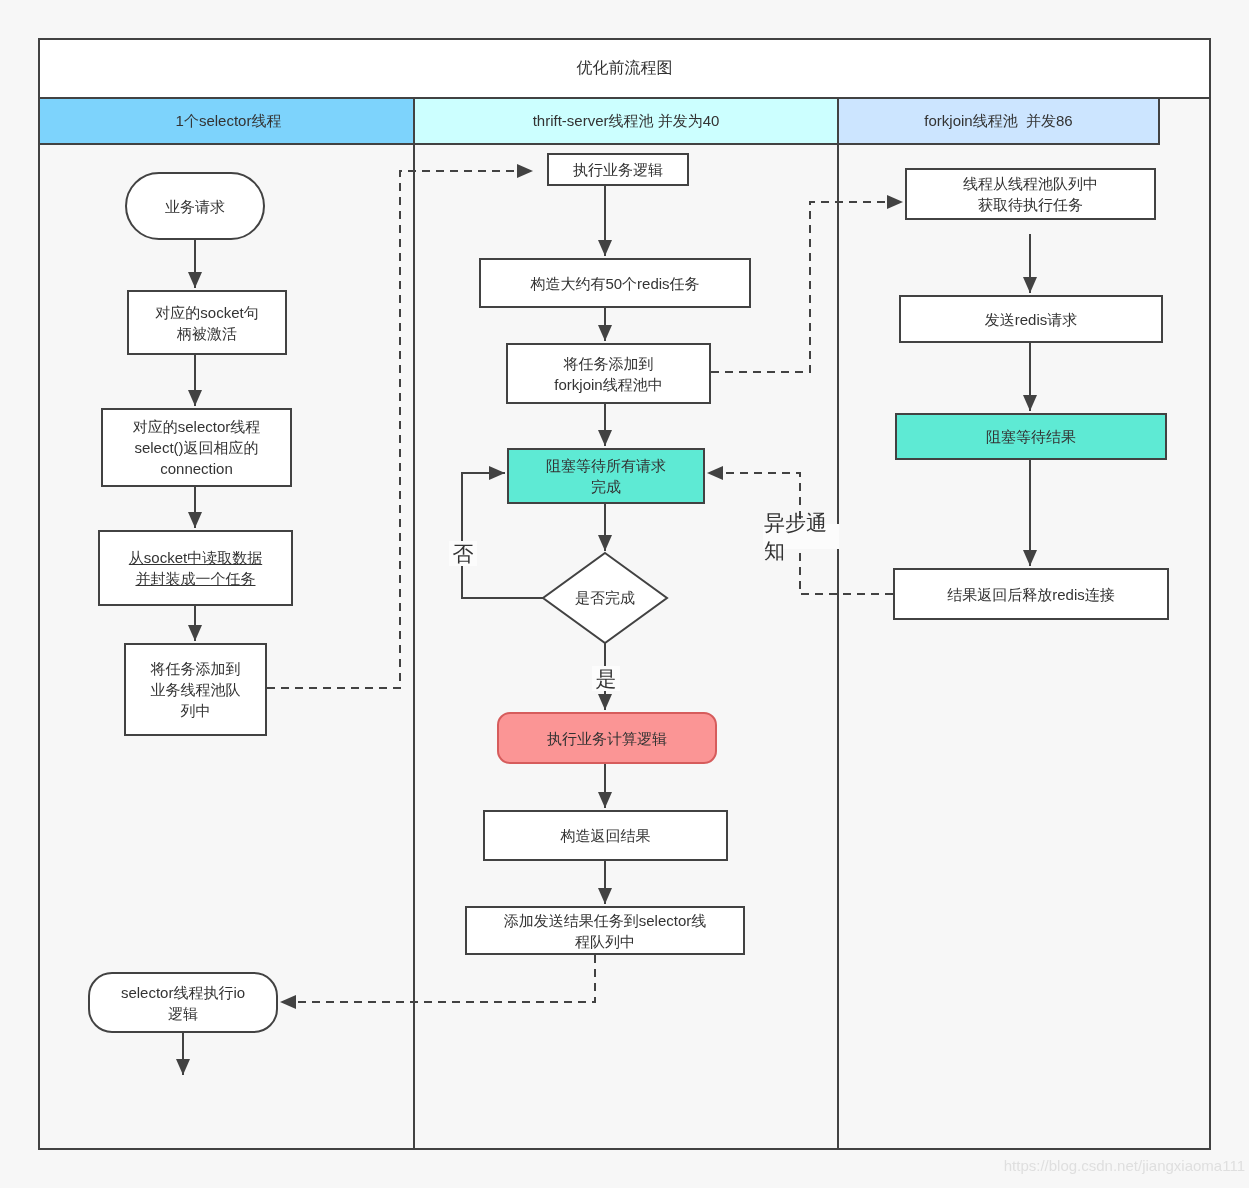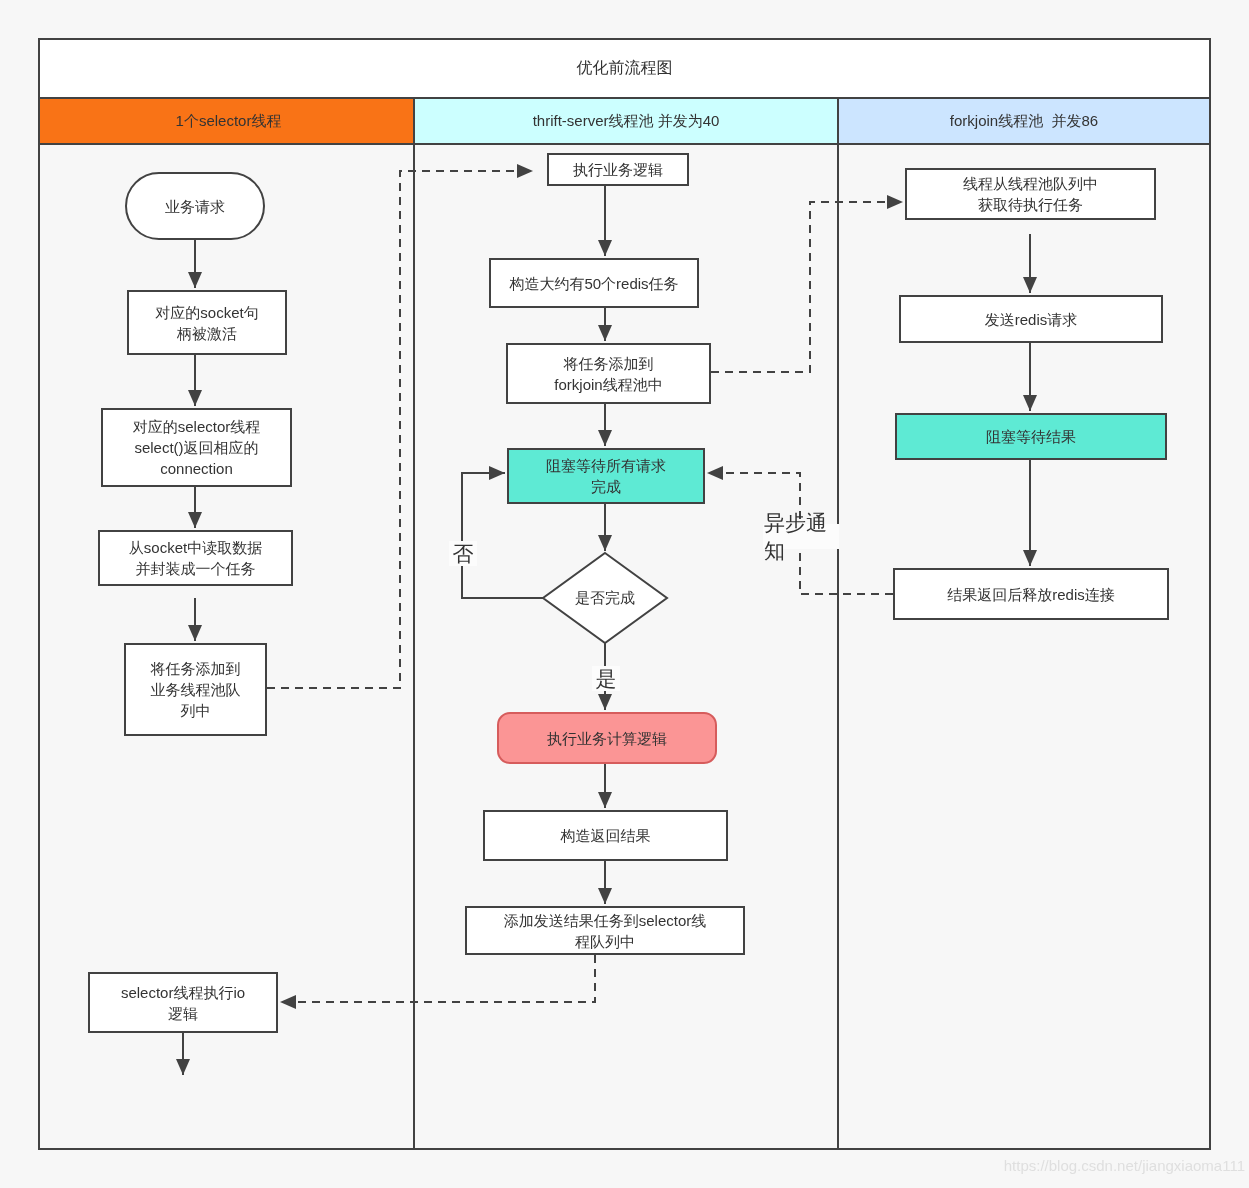--- a/index.html
+++ b/index.html
@@ -8,23 +8,23 @@
 
   
   .frame { position:absolute; left:38px; top:38px; width:1173px; height:1112px;
            border:2px solid #424242; box-sizing:border-box; pointer-events:none; z-index:5; }
   .title-row { position:absolute; left:38px; top:38px; width:1173px; height:61px;
            background:#FFFFFF; border:2px solid #424242; box-sizing:border-box;
            display:flex; align-items:center; justify-content:center; font-size:16px; z-index:1; }
   .header-cell { position:absolute; top:97px; height:48px; border:2px solid #424242;
            box-sizing:border-box; display:flex; align-items:center; justify-content:center;
            font-size:15px; white-space:pre; z-index:2; }
-  .hc1 { left:38px;  width:381px; background:#f97316; }
+  .hc1 { left:38px;  width:381px; background:#7dd3fc; }
   .hc2 { left:413px; width:426px; background:#CCFFFF; }
-  .hc3 { left:837px; width:374px; background:#CCE5FF; }
+  .hc3 { left:837px; width:323px; background:#CCE5FF; }
 
   
   svg.edges { position:absolute; left:0; top:0; z-index:3; }
   .edge { fill:none; stroke:#424242; stroke-width:2; }
   .edge.dashed { stroke-dasharray:8 6; }
   .laneline { stroke:#424242; stroke-width:2; }
   .diamond { fill:#FFFFFF; stroke:#424242; stroke-width:2; }
 
   
   .node { position:absolute; box-sizing:border-box; background:#FFFFFF;
@@ -98,30 +98,30 @@
 
     <polygon class="diamond" points="605,553 667,598 605,643 543,598"></polygon>
   </svg>
 
   <div class="node terminator" style="left:125px;top:172px;width:140px;height:68px;"><span>业务请求</span></div>
   <div class="node" style="left:127px;top:290px;width:160px;height:65px;"><span>对应的socket句
 柄被激活</span></div>
   <div class="node" style="left:101px;top:408px;width:191px;height:79px;"><span>对应的selector线程
 select()返回相应的
 connection</span></div>
-  <div class="node" style="left:98px;top:530px;width:195px;height:56px;"><span>从socket中读取数据
+  <div class="node" style="left:98px;top:530px;width:195px;height:76px;text-decoration:underline;"><span>从socket中读取数据
 并封装成一个任务</span></div>
   <div class="node" style="left:124px;top:643px;width:143px;height:93px;"><span>将任务添加到
 业务线程池队
 列中</span></div>
-  <div class="node" style="left:88px;top:972px;width:190px;height:61px;"><span>selector线程执行io
+  <div class="node" style="left:88px;top:972px;width:190px;height:61px;border-radius:24px;"><span>selector线程执行io
 逻辑</span></div>
 
   <div class="node" style="left:535px;top:153px;width:142px;height:33px;margin-left:12px;"><span>执行业务逻辑</span></div>
-  <div class="node" style="left:489px;top:258px;width:210px;height:50px;"><span>构造大约有50个redis任务</span></div>
+  <div class="node" style="left:479px;top:258px;width:272px;height:50px;"><span>构造大约有50个redis任务</span></div>
   <div class="node" style="left:506px;top:343px;width:205px;height:61px;"><span>将任务添加到
 forkjoin线程池中</span></div>
   <div class="node red" style="left:507px;top:448px;width:198px;height:56px;"><span>阻塞等待所有请求
 完成</span></div>
   <div class="diamond-label" style="left:543px;top:553px;width:124px;height:90px;">
       <span>是否完成</span>
     </div>
   <div class="node pink" style="left:497px;top:712px;width:220px;height:52px;border-radius:13px;"><span>执行业务计算逻辑</span></div>
   <div class="node" style="left:483px;top:810px;width:245px;height:51px;"><span>构造返回结果</span></div>
   <div class="node" style="left:465px;top:906px;width:280px;height:49px;"><span>添加发送结果任务到selector线

